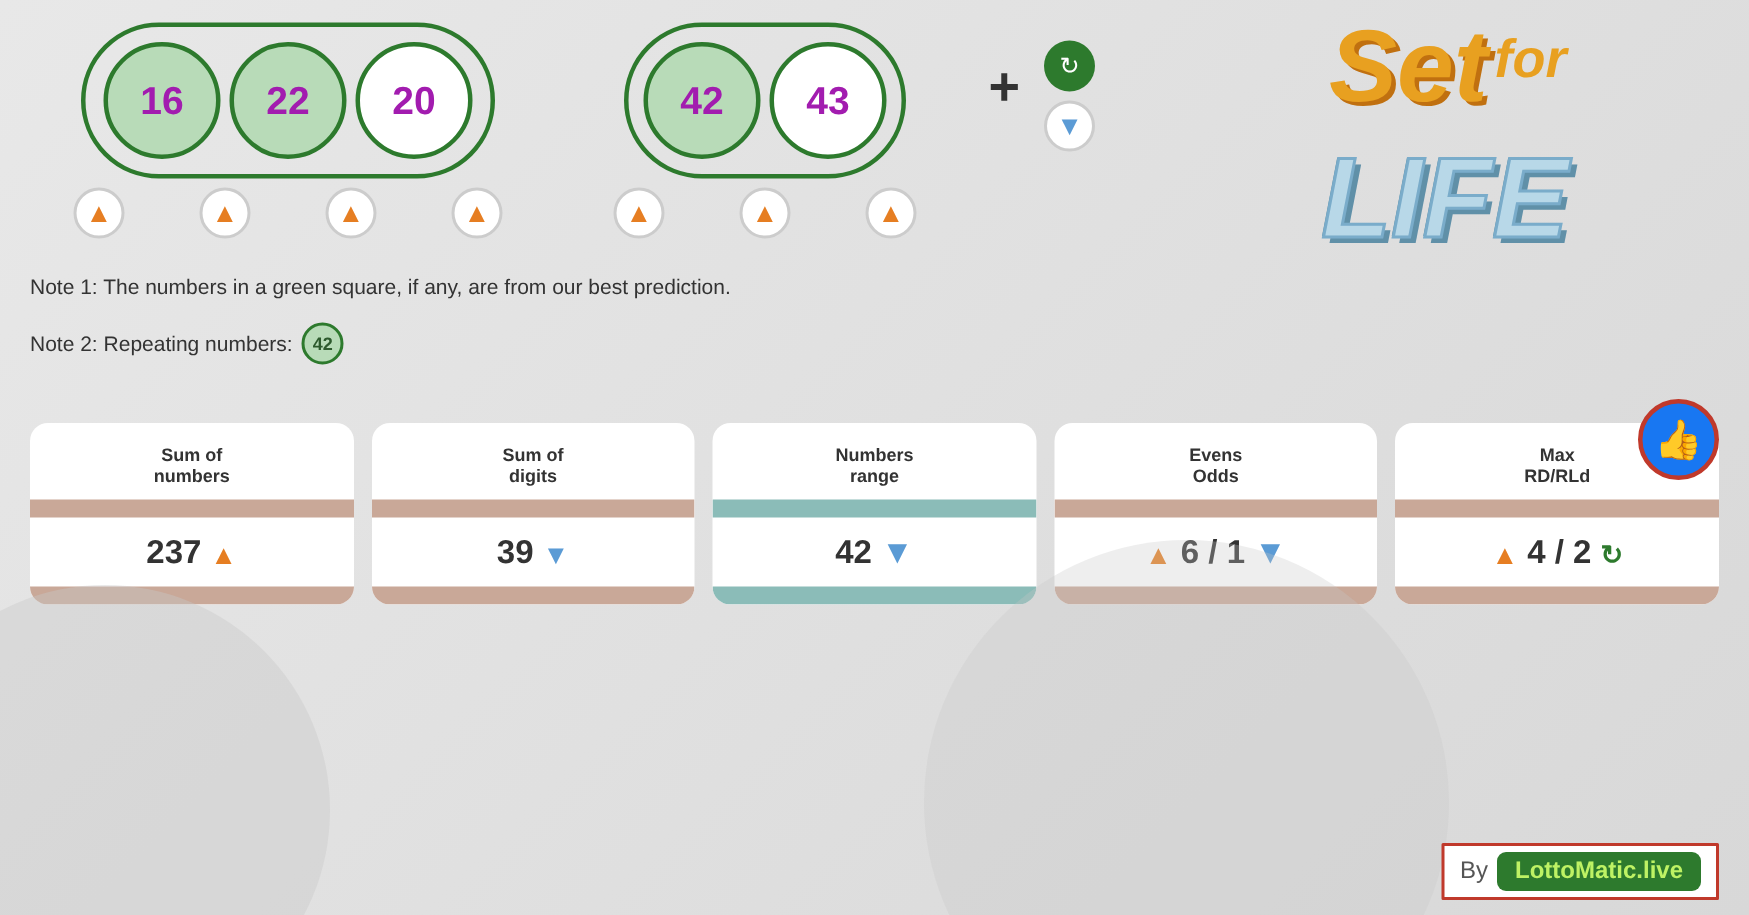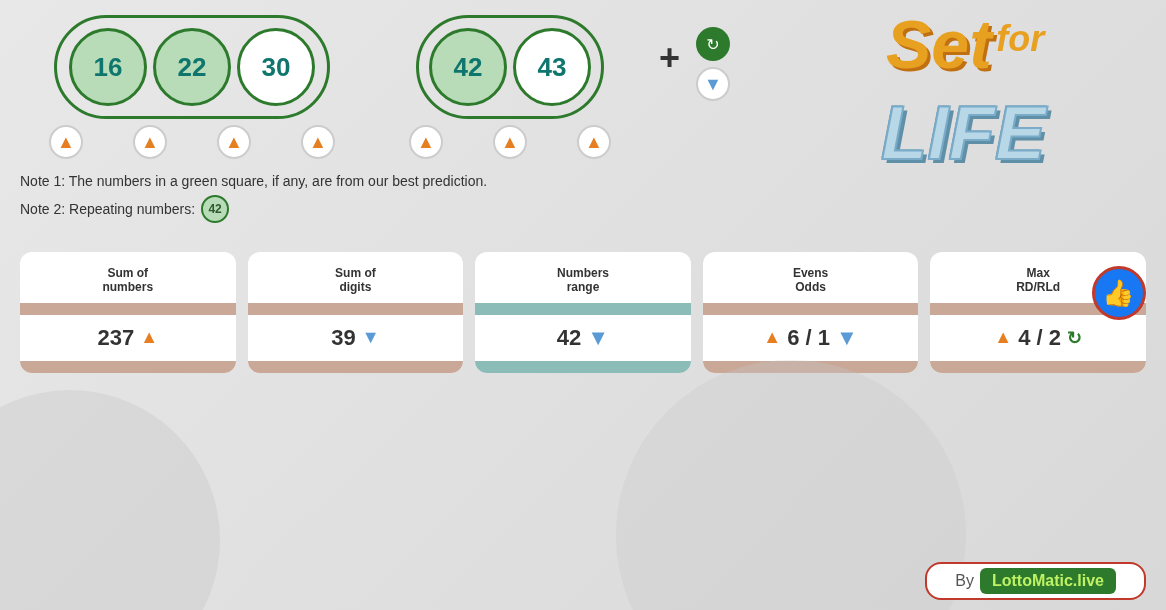--- a/index.html
+++ b/index.html
@@ -75,21 +75,21 @@
     }
 
     
     .notes-section {
       padding: 8px 20px;
       font-size: 14px;
       color: #333;
     }
 
     .note-line {
-      margin: 6px 0;
+      margin: 16px 0;
       display: flex;
       align-items: center;
       gap: 6px;
     }
 
     .repeating-badge {
       width: 28px;
       height: 28px;
       border-radius: 50%;
       border: 2px solid #2d7a2d;
@@ -134,21 +134,21 @@
       height: 12px;
     }
 
     .stat-value {
       font-size: 22px;
       font-weight: bold;
       color: #333;
       padding: 10px 8px;
       text-align: center;
       display: flex;
-      align-items: center;
+      align-items: flex-end;
       gap: 6px;
     }
 
     .stat-bar-bottom {
       width: 100%;
       height: 12px;
     }
 
     .arrow-up-icon { color: #e67e22; font-size: 18px; }
     .arrow-down-icon { color: #5b9bd5; font-size: 18px; }
@@ -175,22 +175,22 @@
       background: #2d7a2d;
       color: #bef264;
       padding: 4px 12px;
       border-radius: 6px;
       font-weight: bold;
       font-size: 16px;
     }
 
     .by-badge-wrapper {
       border: 2px solid #c0392b;
-      border-radius: 16px;
-      padding: 4px 28px;
+      border-radius: 1px;
+      padding: 4px 10px;
       display: flex;
       align-items: center;
       gap: 6px;
       background: white;
     }
 
     
     .like-button-container {
       position: absolute;
       bottom: 290px;
@@ -263,21 +263,21 @@
     .ball {
       width: 78px;
       height: 78px;
       border-radius: 50%;
       border: 3px solid #2d7a2d;
       display: flex;
       align-items: center;
       justify-content: center;
       font-size: 26px;
       font-weight: bold;
-      color: #0f766e;
+      color: #a21caf;
       background: white;
     }
 
     .ball.green-bg {
       background: #b8dbb8;
     }
 
     .bonus {
       width: 78px;
       height: 78px;
@@ -313,21 +313,21 @@
         </div>
 
         <div class="col-with-arrow">
           <div class="ball green-bg">
             <span>22</span>
           </div>
         </div>
 
         <div class="col-with-arrow">
           <div class="ball">
-            <span>30</span>
+            <span>20</span>
           </div>
         </div>
 
       </div>
 
       <div style="display:flex; gap:6px; padding: 0 12px;">
         <div style="width:78px; display:flex; justify-content:center;">
           <button class="arrow-btn">
             <span class="arrow-up-icon">▲</span>
           </button>

